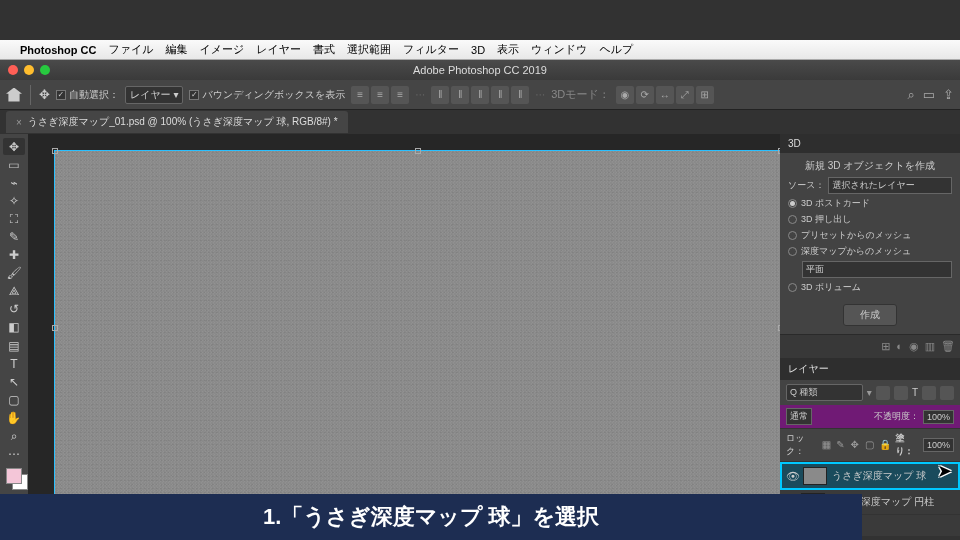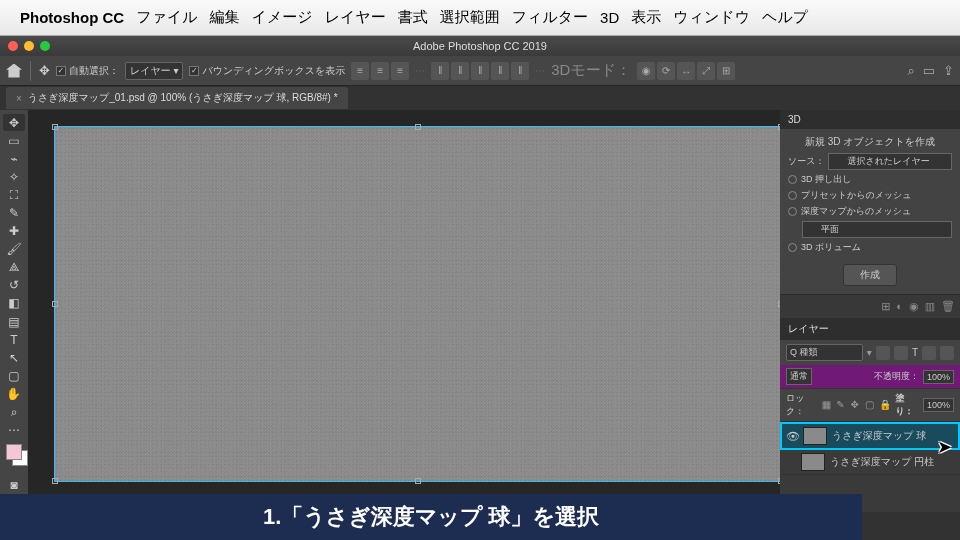--- a/index.html
+++ b/index.html
@@ -1,17 +1,17 @@
 <!DOCTYPE html>
 <html><head>
 <meta charset="utf-8">
 <style>
 *{margin:0;padding:0;box-sizing:border-box;font-family:"Hiragino Kaku Gothic Pro","Meiryo",sans-serif;}
 body{width:960px;height:540px;background:#323232;overflow:hidden;color:#ccc;font-size:10px;}
-.mac-menubar{height:36px;background:linear-gradient(#fafafa,#e8e8e8);display:flex;align-items:center;padding:0 8px;gap:12px;color:#000;font-size:15px;border-bottom:1px solid #aaa;}
+.mac-menubar{height:20px;background:linear-gradient(#fafafa,#e8e8e8);display:flex;align-items:center;padding:0 8px;gap:12px;color:#000;font-size:11px;border-bottom:1px solid #aaa;margin-top:40px;}
 .mac-menubar .apple{font-size:13px;}
 .mac-menubar .app{font-weight:bold;}
 .window-title{height:20px;background:linear-gradient(#4a4a4a,#3a3a3a);display:flex;align-items:center;justify-content:center;color:#ddd;font-size:11px;position:relative;}
 .traffic{position:absolute;left:8px;display:flex;gap:6px;}
 .traffic span{width:10px;height:10px;border-radius:50%;}
 .tr-r{background:#ff5f56;}.tr-y{background:#ffbd2e;}.tr-g{background:#27c93f;}
 .options-bar{height:30px;background:#454545;border-bottom:1px solid #222;display:flex;align-items:center;padding:0 6px;gap:6px;}
 .home-icon{width:16px;height:14px;background:#ccc;clip-path:polygon(50% 0,100% 45%,85% 45%,85% 100%,15% 100%,15% 45%,0 45%);}
 .divider{width:1px;height:20px;background:#666;margin:0 2px;}
 .opt-chk{display:flex;align-items:center;gap:3px;font-size:10px;}
@@ -42,21 +42,21 @@
 background-size:3px 3px,4px 4px,3px 3px,5px 5px;opacity:0.55;}
 .handle{width:6px;height:6px;border:1px solid #aaa;background:transparent;position:absolute;}
 .h-tl{top:-3px;left:-3px;}.h-tm{top:-3px;left:50%;margin-left:-3px;}.h-tr{top:-3px;right:-3px;}
 .h-ml{top:50%;left:-3px;margin-top:-3px;}.h-mr{top:50%;right:-3px;margin-top:-3px;}
 .h-bl{bottom:-3px;left:-3px;}.h-bm{bottom:-3px;left:50%;margin-left:-3px;}.h-br{bottom:-3px;right:-3px;}
 .panels{width:180px;background:#383838;display:flex;flex-direction:column;font-size:10px;}
 .panel-tab{background:#2e2e2e;padding:4px 8px;color:#ddd;font-size:10px;}
 .panel-body{padding:6px 8px;background:#434343;flex-shrink:0;}
 .p3d-title{text-align:center;font-size:10px;margin-bottom:4px;}
 .p3d-row{display:flex;align-items:center;gap:4px;margin:3px 0;font-size:9px;}
-.p3d-select{background:#333;border:1px solid #666;padding:1px 18px;font-size:9px;color:#ccc;flex:1;}
+.p3d-select{background:#333;border:1px solid #666;padding:1px 3px;font-size:9px;color:#ccc;flex:1;}
 .radio{width:9px;height:9px;border:1px solid #888;border-radius:50%;display:inline-flex;align-items:center;justify-content:center;}
 .radio.on::after{content:"";width:5px;height:5px;background:#ccc;border-radius:50%;}
 .p3d-sub{margin-left:14px;}
 .create-btn{background:#555;border:1px solid #333;padding:3px 16px;font-size:10px;color:#ccc;margin:10px auto 2px;display:block;border-radius:3px;}
 .panel-icons{padding:5px;display:flex;justify-content:flex-end;gap:6px;border-top:1px solid #2a2a2a;color:#888;}
 .panel-icons span{font-size:11px;}
 .layers-panel{flex:1;display:flex;flex-direction:column;}
 .lay-toolbar{padding:4px 6px;display:flex;align-items:center;gap:4px;background:#434343;}
 .lay-search{background:#333;border:1px solid #666;padding:1px 3px;font-size:9px;color:#ccc;flex:1;border-radius:2px;}
 .lay-filt{width:14px;height:14px;background:#555;border-radius:2px;}
@@ -121,21 +121,21 @@
   </div>
   <span style="color:#666;">⋯</span>
   <div class="opt-icon-group">
     <div class="opt-icon">‖</div>
     <div class="opt-icon">‖</div>
     <div class="opt-icon">‖</div>
     <div class="opt-icon">‖</div>
     <div class="opt-icon">‖</div>
   </div>
   <span style="color:#666;">⋯</span>
-  <span style="font-size:15px;color:#888;">3Dモード：</span>
+  <span style="font-size:11px;color:#888;">3Dモード：</span>
   <div class="opt-icon-group">
     <div class="opt-icon">◉</div>
     <div class="opt-icon">⟳</div>
     <div class="opt-icon">↔</div>
     <div class="opt-icon">⤢</div>
     <div class="opt-icon">⊞</div>
   </div>
   <div class="opt-right">
     <span>⌕</span>
     <span>▭</span>
@@ -195,20 +195,24 @@
 
   <div class="panels" style="position:relative;">
     <div class="panel-tab">3D</div>
     <div class="panel-body">
       <div class="p3d-title">新規 3D オブジェクトを作成</div>
       <div class="p3d-row">
         <span>ソース：</span>
         <span class="p3d-select">選択されたレイヤー</span>
       </div>
       <div class="p3d-row">
+          <span class="radio on"></span>
+          <span>3D ポストカード</span>
+        </div>
+      <div class="p3d-row">
           <span class="radio"></span>
           <span>3D 押し出し</span>
         </div>
       <div class="p3d-row">
           <span class="radio"></span>
           <span>プリセットからのメッシュ</span>
         </div>
       <div class="p3d-row">
           <span class="radio"></span>
           <span>深度マップからのメッシュ</span>

